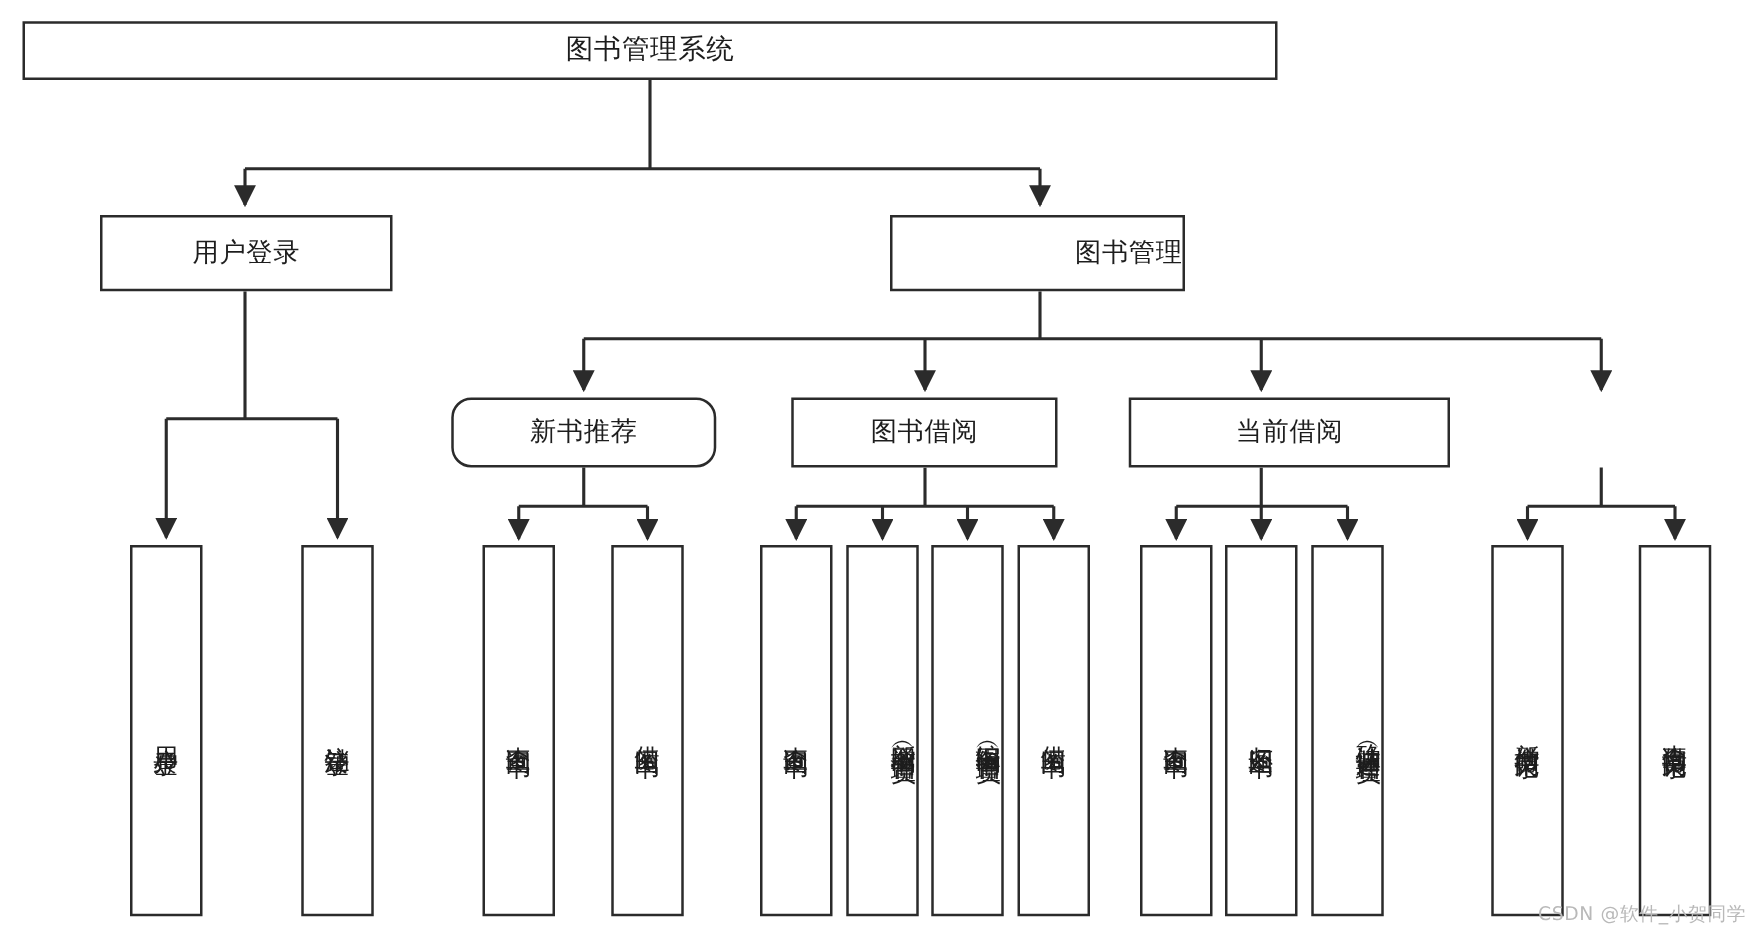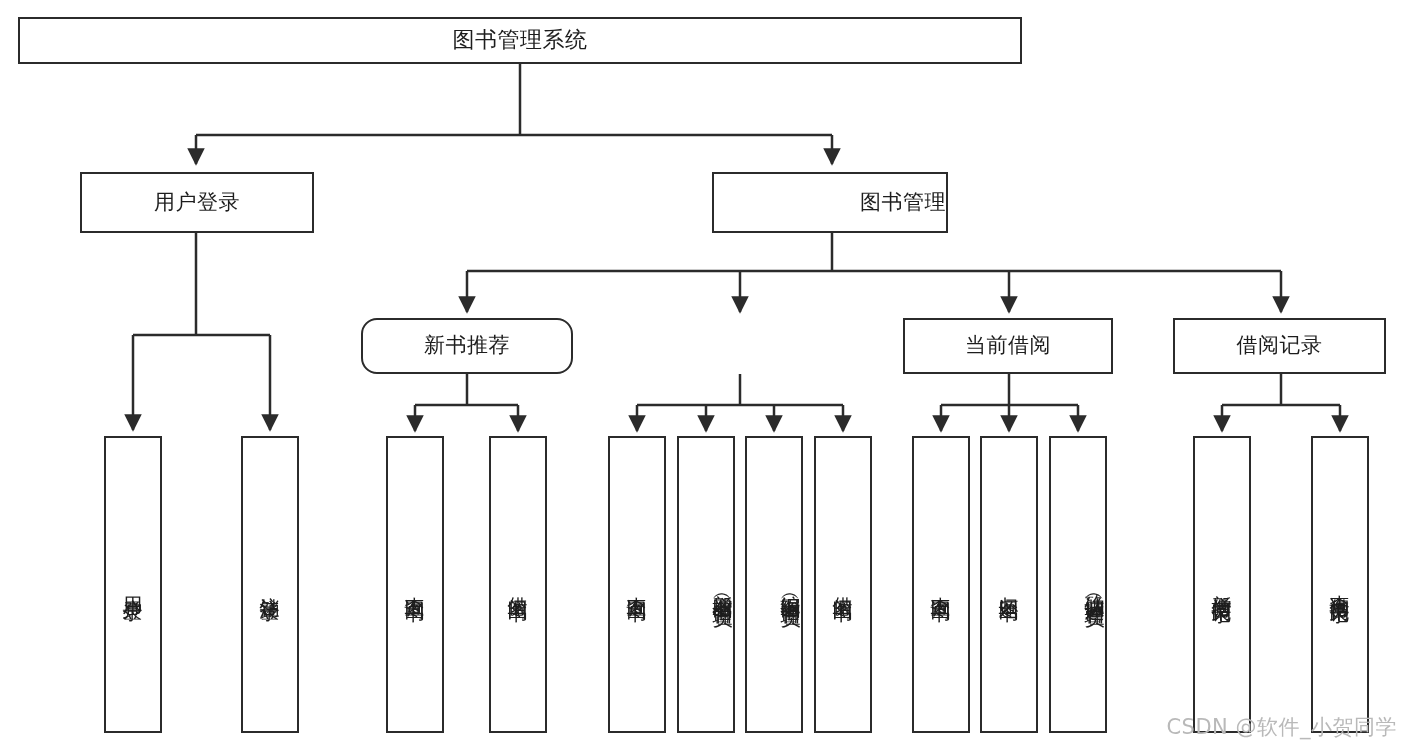--- a/index.html
+++ b/index.html
@@ -54,21 +54,21 @@
     text-align: center;
   }
   .node-leaf.mid {
     align-items: center;
     padding-top: 0;
   }
   .watermark {
     position: absolute;
     right: 8px;
     bottom: 6px;
-    font-size: 21px;
+    font-size: 15px;
     color: #b9b9b9;
     white-space: nowrap;
     letter-spacing: 0.5px;
   }
 </style>
 </head>
 <body>
 
 <div id="canvas">
 
@@ -129,25 +129,25 @@
   <div class="node node-h" style="left:80px; top:172px; width:234px; height:61px;">
     <span>用户登录</span>
   </div>
   <div class="node node-h" style="left:712px; top:172px; width:236px; height:61px;justify-content:flex-end;">
     <span>图书管理</span>
   </div>
 
   <div class="node node-h" style="left:361px; top:318px; width:212px; height:56px;border-radius:16px;">
     <span>新书推荐</span>
   </div>
-  <div class="node node-h" style="left:903px; top:318px; width:210px; height:56px;">
+  <div class="node node-h" style="left:633px; top:318px; width:213px; height:56px;">
+    <span>图书借阅</span>
+  </div>
+  <div class="node node-h" style="left:903px; top:318px; width:257px; height:56px;">
     <span>当前借阅</span>
-  </div>
-  <div class="node node-h" style="left:1173px; top:318px; width:213px; height:56px;">
-    <span>借阅记录</span>
   </div>
 
   <div class="node node-leaf mid" style="left:104px; top:436px; width:58px; height:297px;">
     <span>用户登录</span>
   </div>
   <div class="node node-leaf mid" style="left:241px; top:436px; width:58px; height:297px;">
     <span>注销登录</span>
   </div>
 
   <div class="node node-leaf mid" style="left:386px; top:436px; width:58px; height:297px;">

